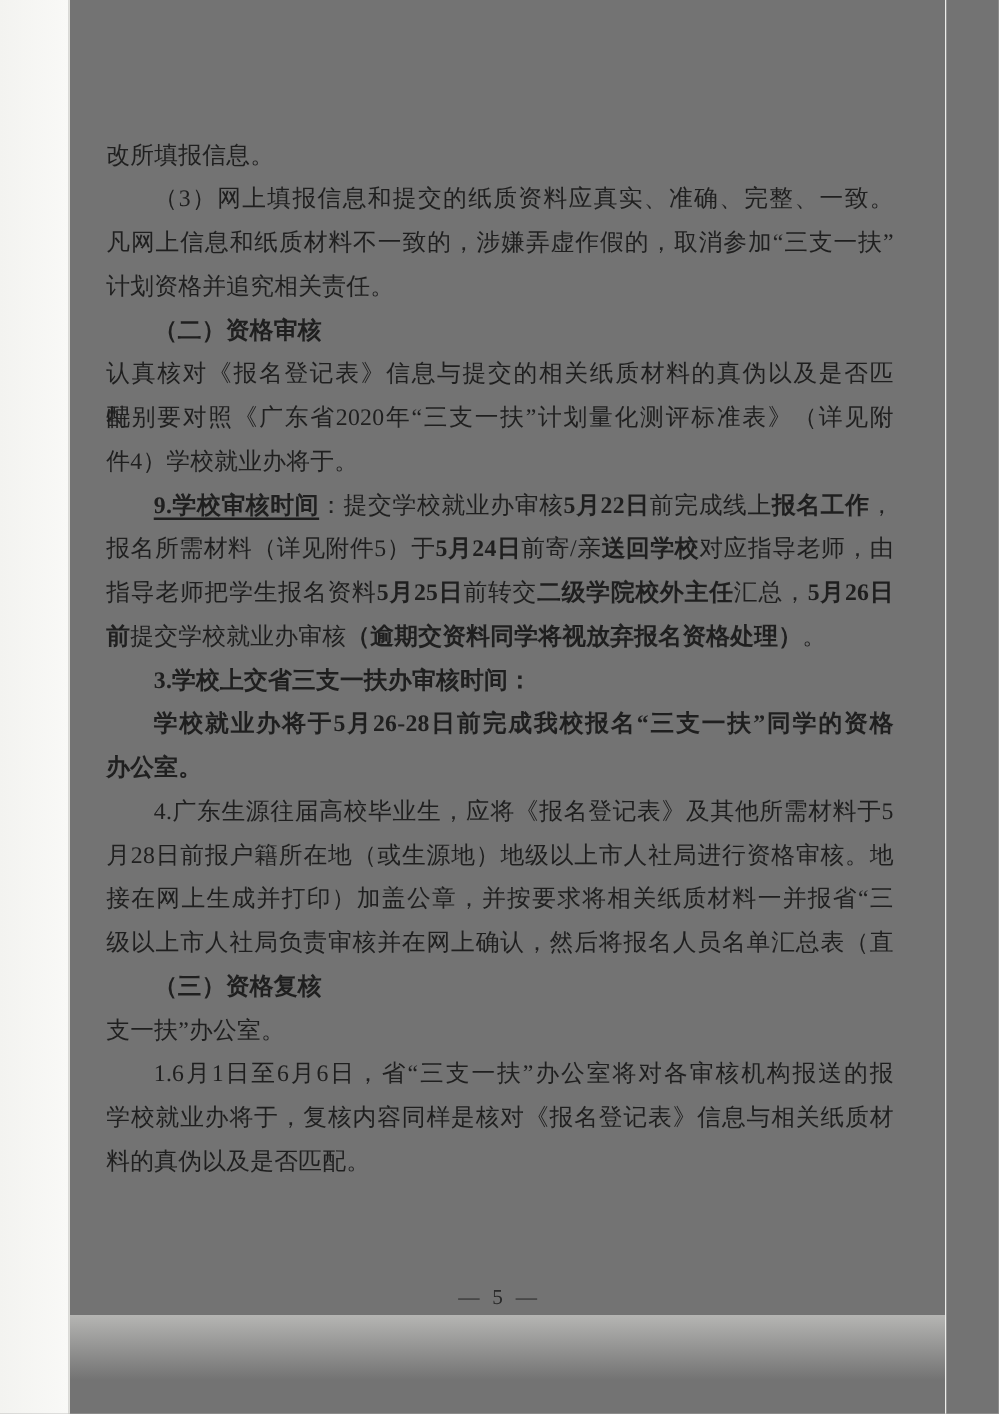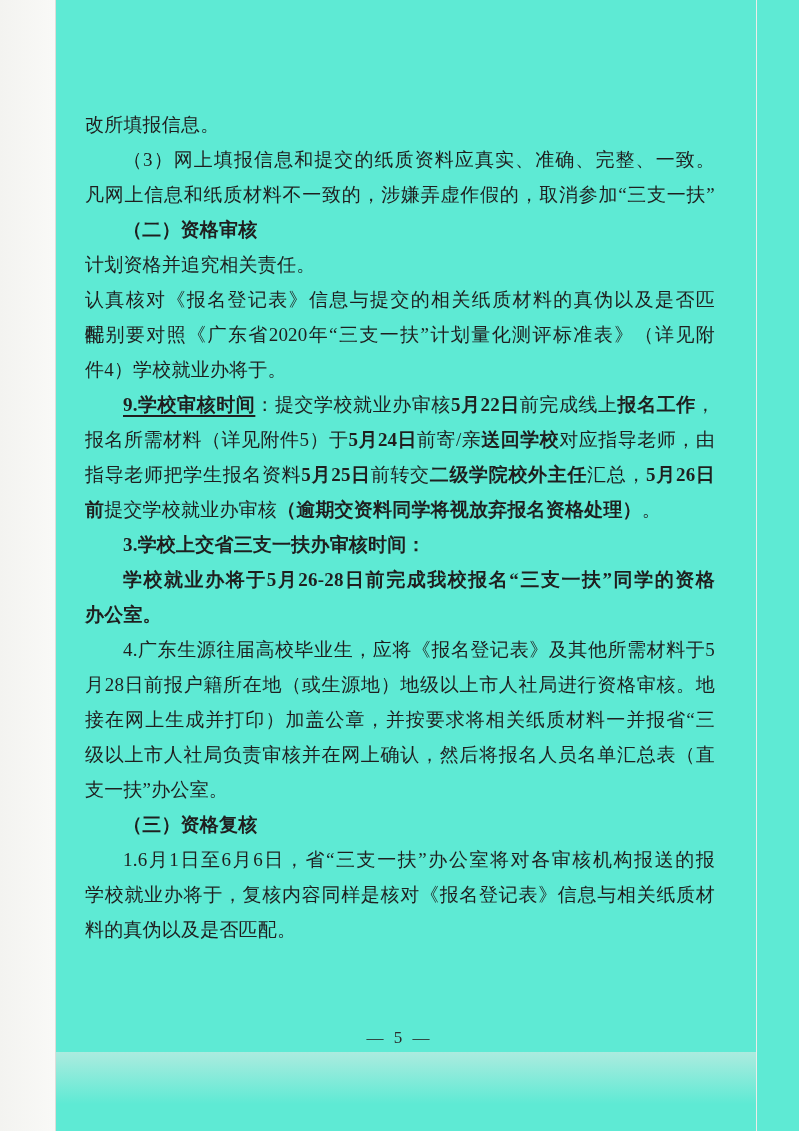--- a/index.html
+++ b/index.html
@@ -10,21 +10,21 @@
     width: 799px;
     height: 1131px;
     background: #fbfbf9;
     overflow: hidden;
     font-family: "Liberation Serif", "DejaVu Serif", serif;
   }
   .page {
     position: relative;
     width: 799px;
     height: 1131px;
-    background: #5eead4;
+    background: #737373;
     color: #1f1f1f;
   }
   
   .scan-edge-left {
     position: absolute;
     left: 0; top: 0;
     width: 55px; height: 100%;
     background: linear-gradient(90deg, #f3f3f0, #f9f9f7);
   }
   .scan-line-l {
@@ -90,37 +90,37 @@
 <div class="page">
   <div class="scan-edge-left"></div>
   <div class="scan-line-l"></div>
   <div class="scan-line-r"></div>
   <div class="scan-band-bottom"></div>
 
   <div class="content" id="doc-lines">
       <div class="line para-end"><span>改所填报信息。</span></div>
       <div class="line indent"><span>（3）网上填报信息和提交的纸质资料应真实、准确、完整、一致。</span></div>
       <div class="line"><span>凡网上信息和纸质材料不一致的，涉嫌弄虚作假的，取消参加“三支一扶”</span></div>
+      <div class="line para-end"><span>计划资格并追究相关责任。</span></div>
       <div class="line indent para-end"><span class="b">（二）资格审核</span></div>
-      <div class="line para-end"><span>计划资格并追究相关责任。</span></div>
       <div class="line"><span>认真核对《报名登记表》信息与提交的相关纸质材料的真伪以及是否匹配，</span></div>
       <div class="line"><span>特别要对照《广东省2020年“三支一扶”计划量化测评标准表》（详见附</span></div>
       <div class="line para-end"><span>件4）学校就业办将于。</span></div>
       <div class="line indent"><span class="b u">9.学校审核时间</span><span>：</span><span>提交学校就业办审核</span><span class="b">5月22日</span><span>前完成线上</span><span class="b">报名工作</span><span>，</span></div>
       <div class="line"><span>报名所需材料（详见附件5）于</span><span class="b">5月24日</span><span>前寄/亲</span><span class="b">送回学校</span><span>对应指导老师，由</span></div>
       <div class="line"><span>指导老师把学生报名资料</span><span class="b">5月25日</span><span>前转交</span><span class="b">二级学院校外主任</span><span>汇总，</span><span class="b">5月26日</span></div>
       <div class="line para-end"><span class="b">前</span><span>提交学校就业办审核</span><span class="b">（逾期交资料同学将视放弃报名资格处理）</span><span>。</span></div>
       <div class="line indent para-end"><span class="b">3.学校上交省三支一扶办审核时间：</span></div>
       <div class="line indent"><span class="b">学校就业办将于5月26-28日前完成我校报名“三支一扶”同学的资格</span></div>
       <div class="line para-end"><span class="b">办公室。</span></div>
       <div class="line indent"><span>4.广东生源往届高校毕业生，应将《报名登记表》及其他所需材料于5</span></div>
       <div class="line"><span>月28日前报户籍所在地（或生源地）地级以上市人社局进行资格审核。地</span></div>
       <div class="line"><span>接在网上生成并打印）加盖公章，并按要求将相关纸质材料一并报省“三</span></div>
       <div class="line"><span>级以上市人社局负责审核并在网上确认，然后将报名人员名单汇总表（直</span></div>
+      <div class="line indent para-end"><span class="b">（三）资格复核</span></div>
       <div class="line para-end"><span>支一扶”办公室。</span></div>
-      <div class="line indent para-end"><span class="b">（三）资格复核</span></div>
       <div class="line indent"><span>1.6月1日至6月6日，省“三支一扶”办公室将对各审核机构报送的报</span></div>
       <div class="line"><span>学校就业办将于，复核内容同样是核对《报名登记表》信息与相关纸质材</span></div>
       <div class="line para-end"><span>料的真伪以及是否匹配。</span></div>
     </div>
 
   <div class="pagenum">— 5 —</div>
 </div>
 
 </body></html>

